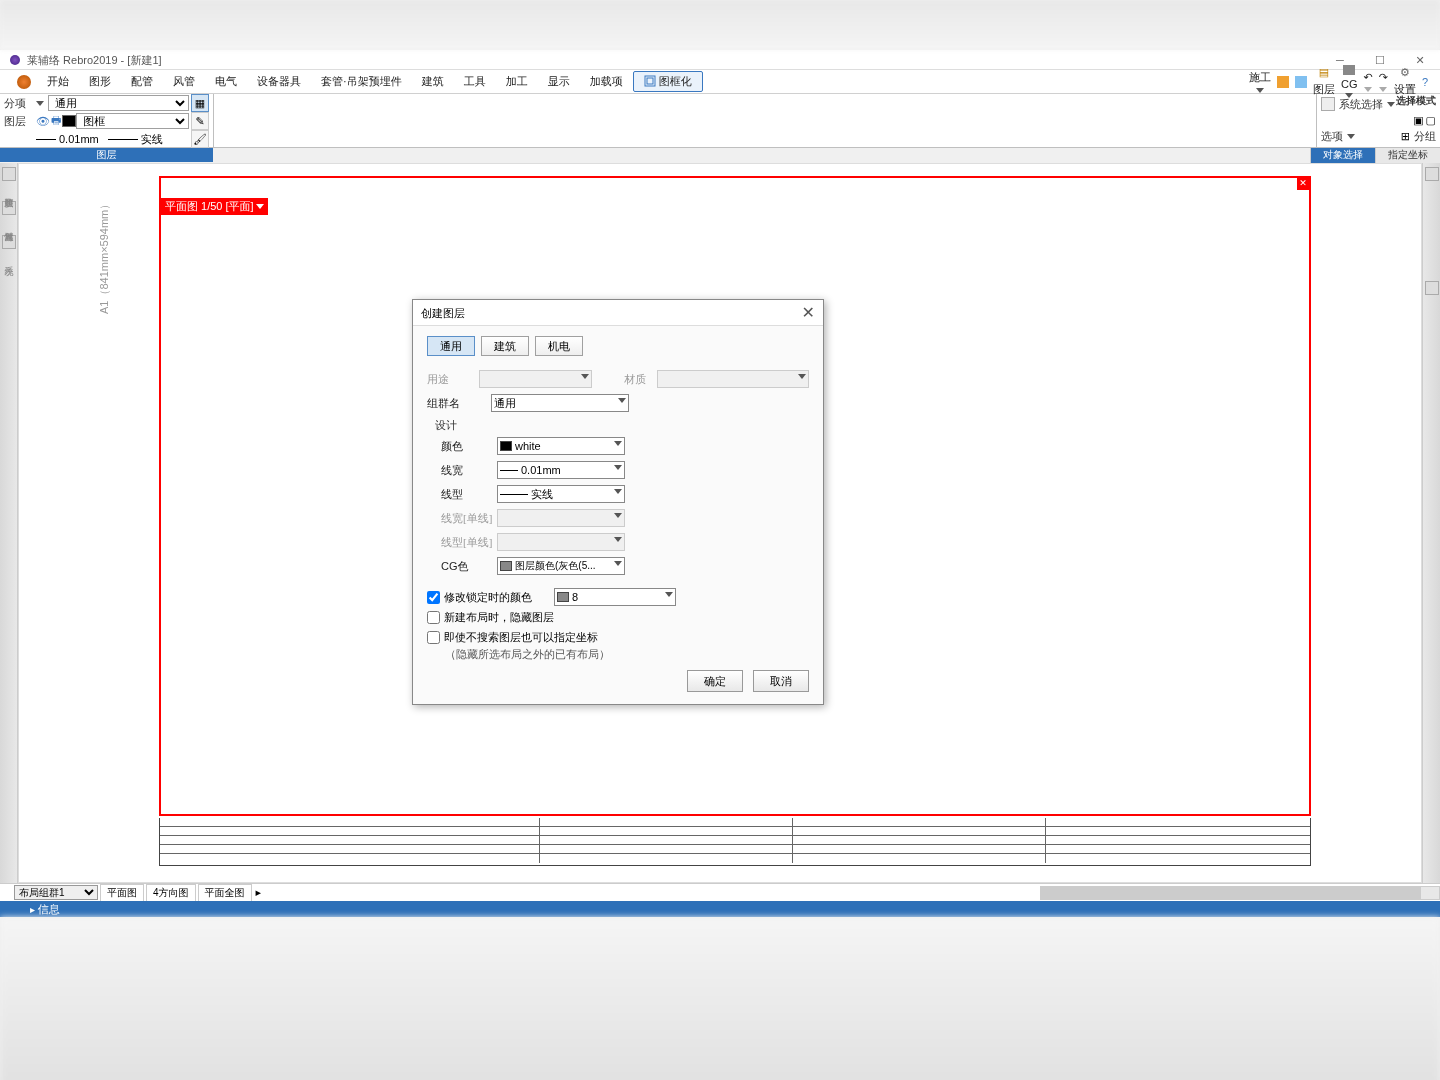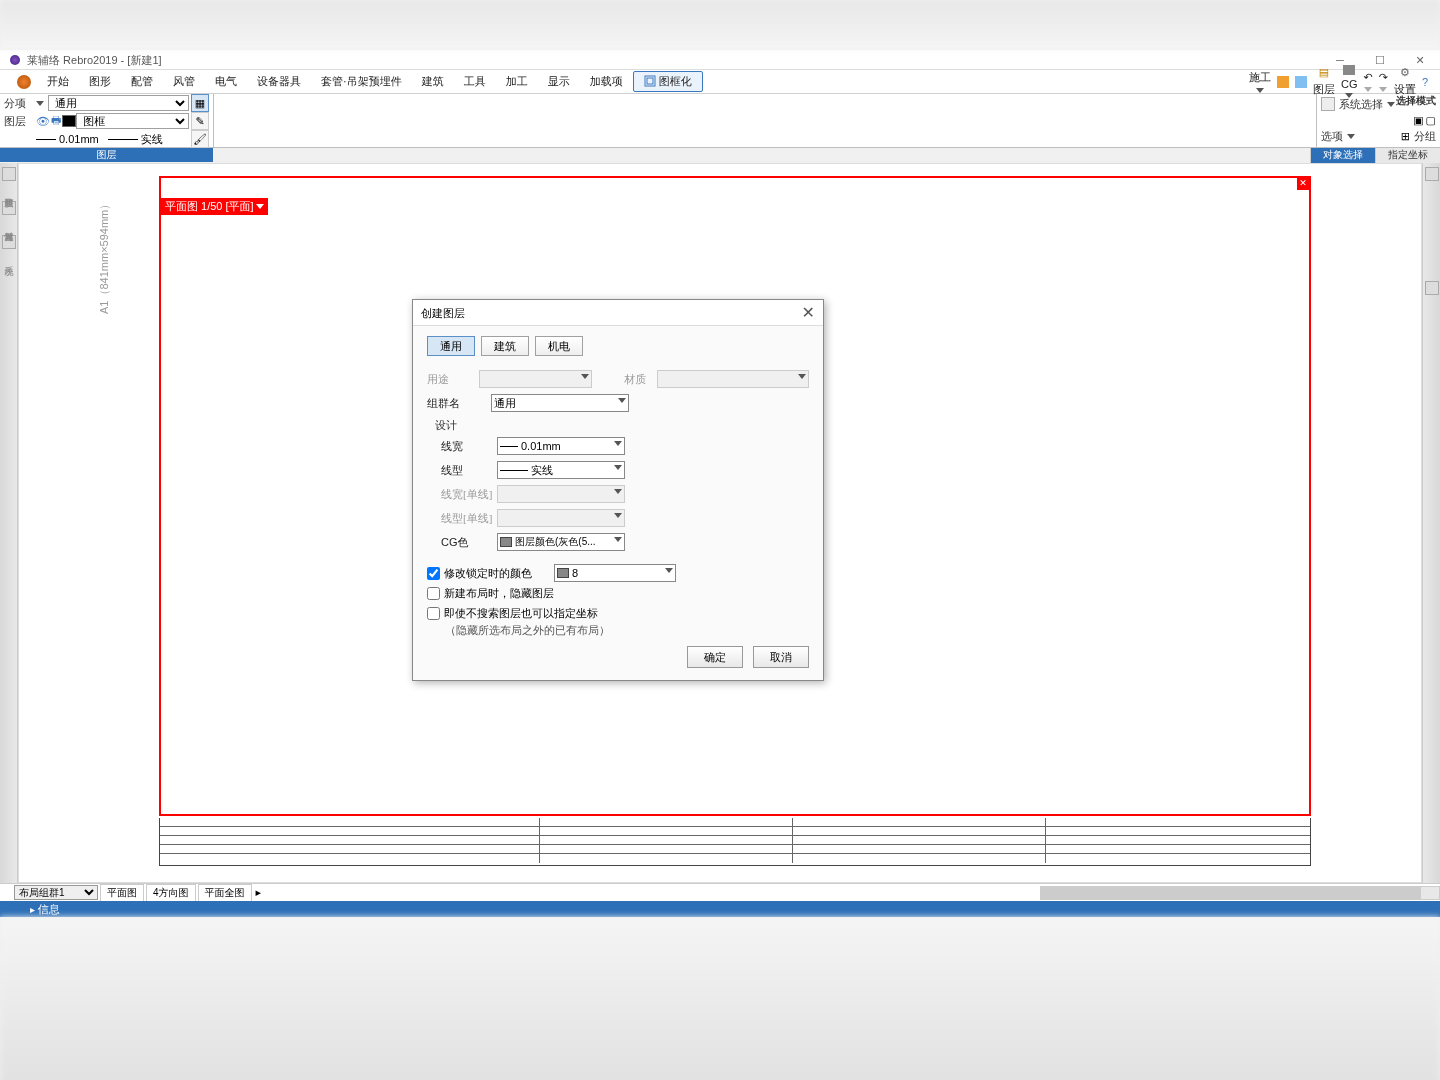--- a/index.html
+++ b/index.html
@@ -316,20 +316,28 @@
       <span class="dlg-label">组群名</span>
       <div class="dlg-select w138">
           <span>通用</span>
           <span class="arrow arrow-dn"></span>
         </div>
     </div>
 
     <div class="dlg-fieldset-label">设计</div>
 
     <div class="dlg-row indent">
+      <span class="dlg-label" style="width:56px;">颜色</span>
+      <div class="dlg-select w128">
+          <span class="color-sw" style="background:#000;"></span>
+          <span>white</span>
+          <span class="arrow arrow-dn"></span>
+        </div>
+    </div>
+    <div class="dlg-row indent">
       <span class="dlg-label" style="width:56px;">线宽</span>
       <div class="dlg-select w128">
           <span style="display:inline-block;width:18px;border-top:1px solid #000;margin-right:3px;"></span>
           <span>0.01mm</span>
           <span class="arrow arrow-dn"></span>
         </div>
     </div>
     <div class="dlg-row indent">
       <span class="dlg-label" style="width:56px;">线型</span>
       <div class="dlg-select w128">

